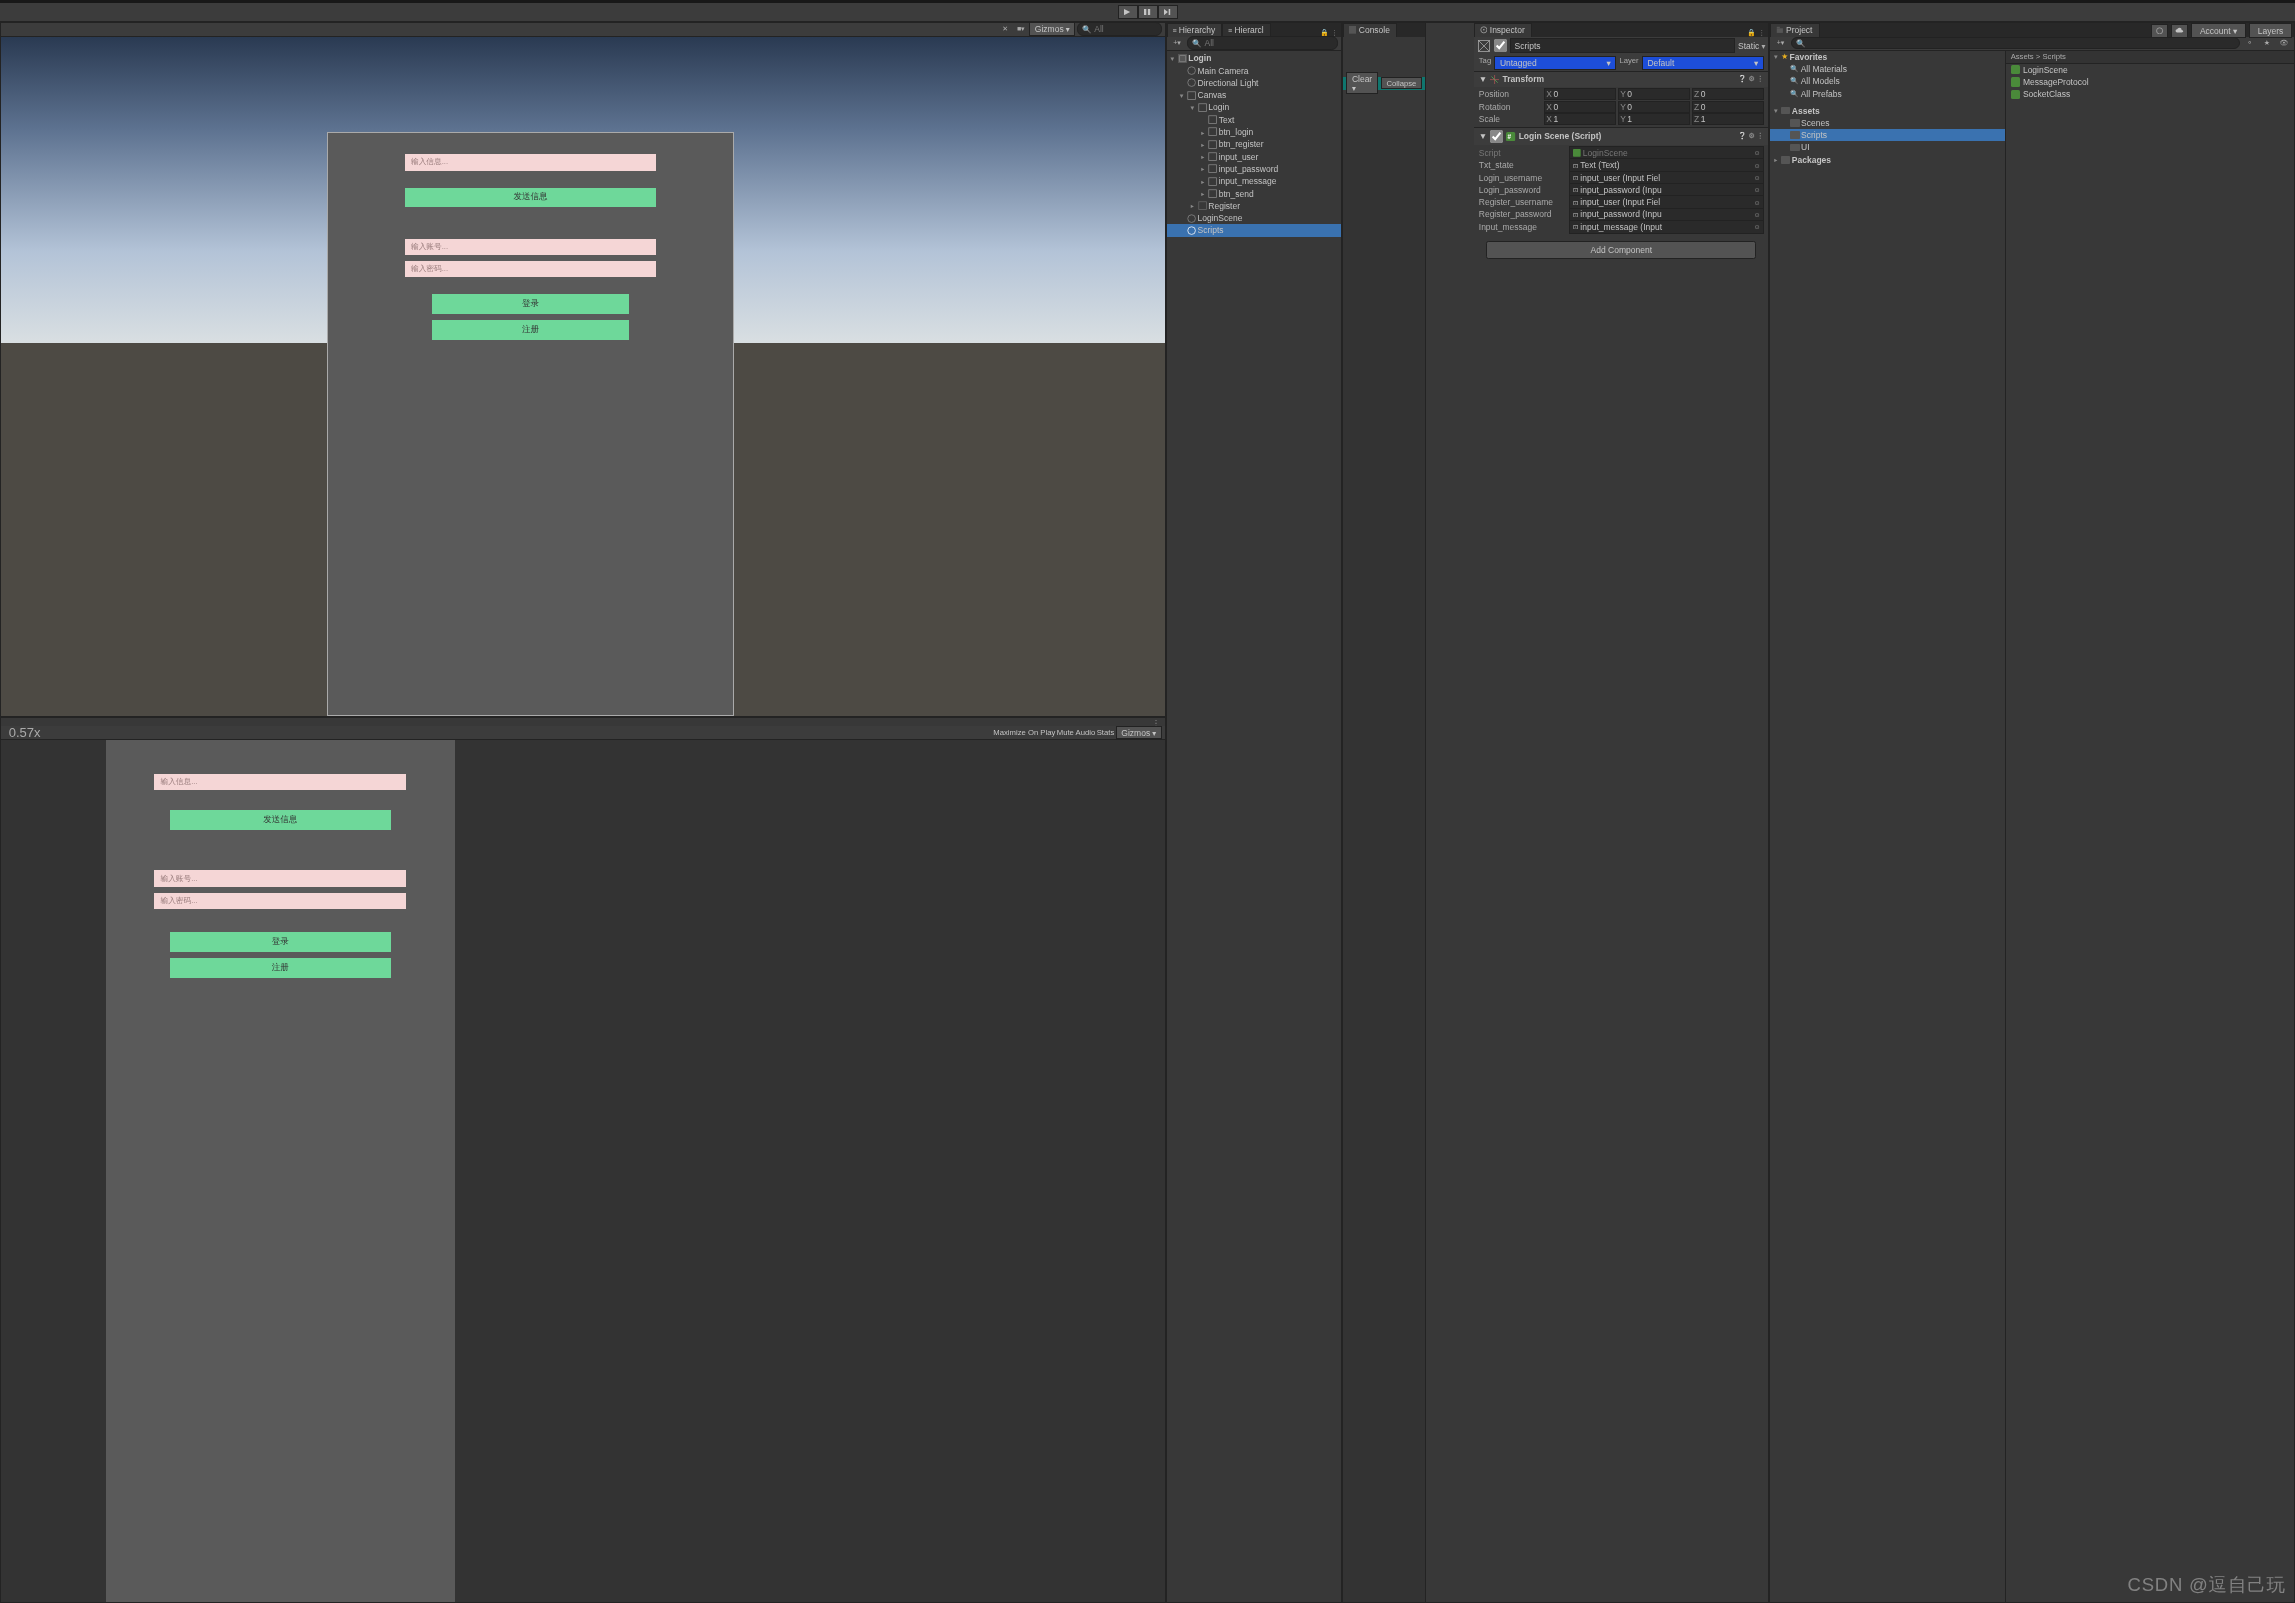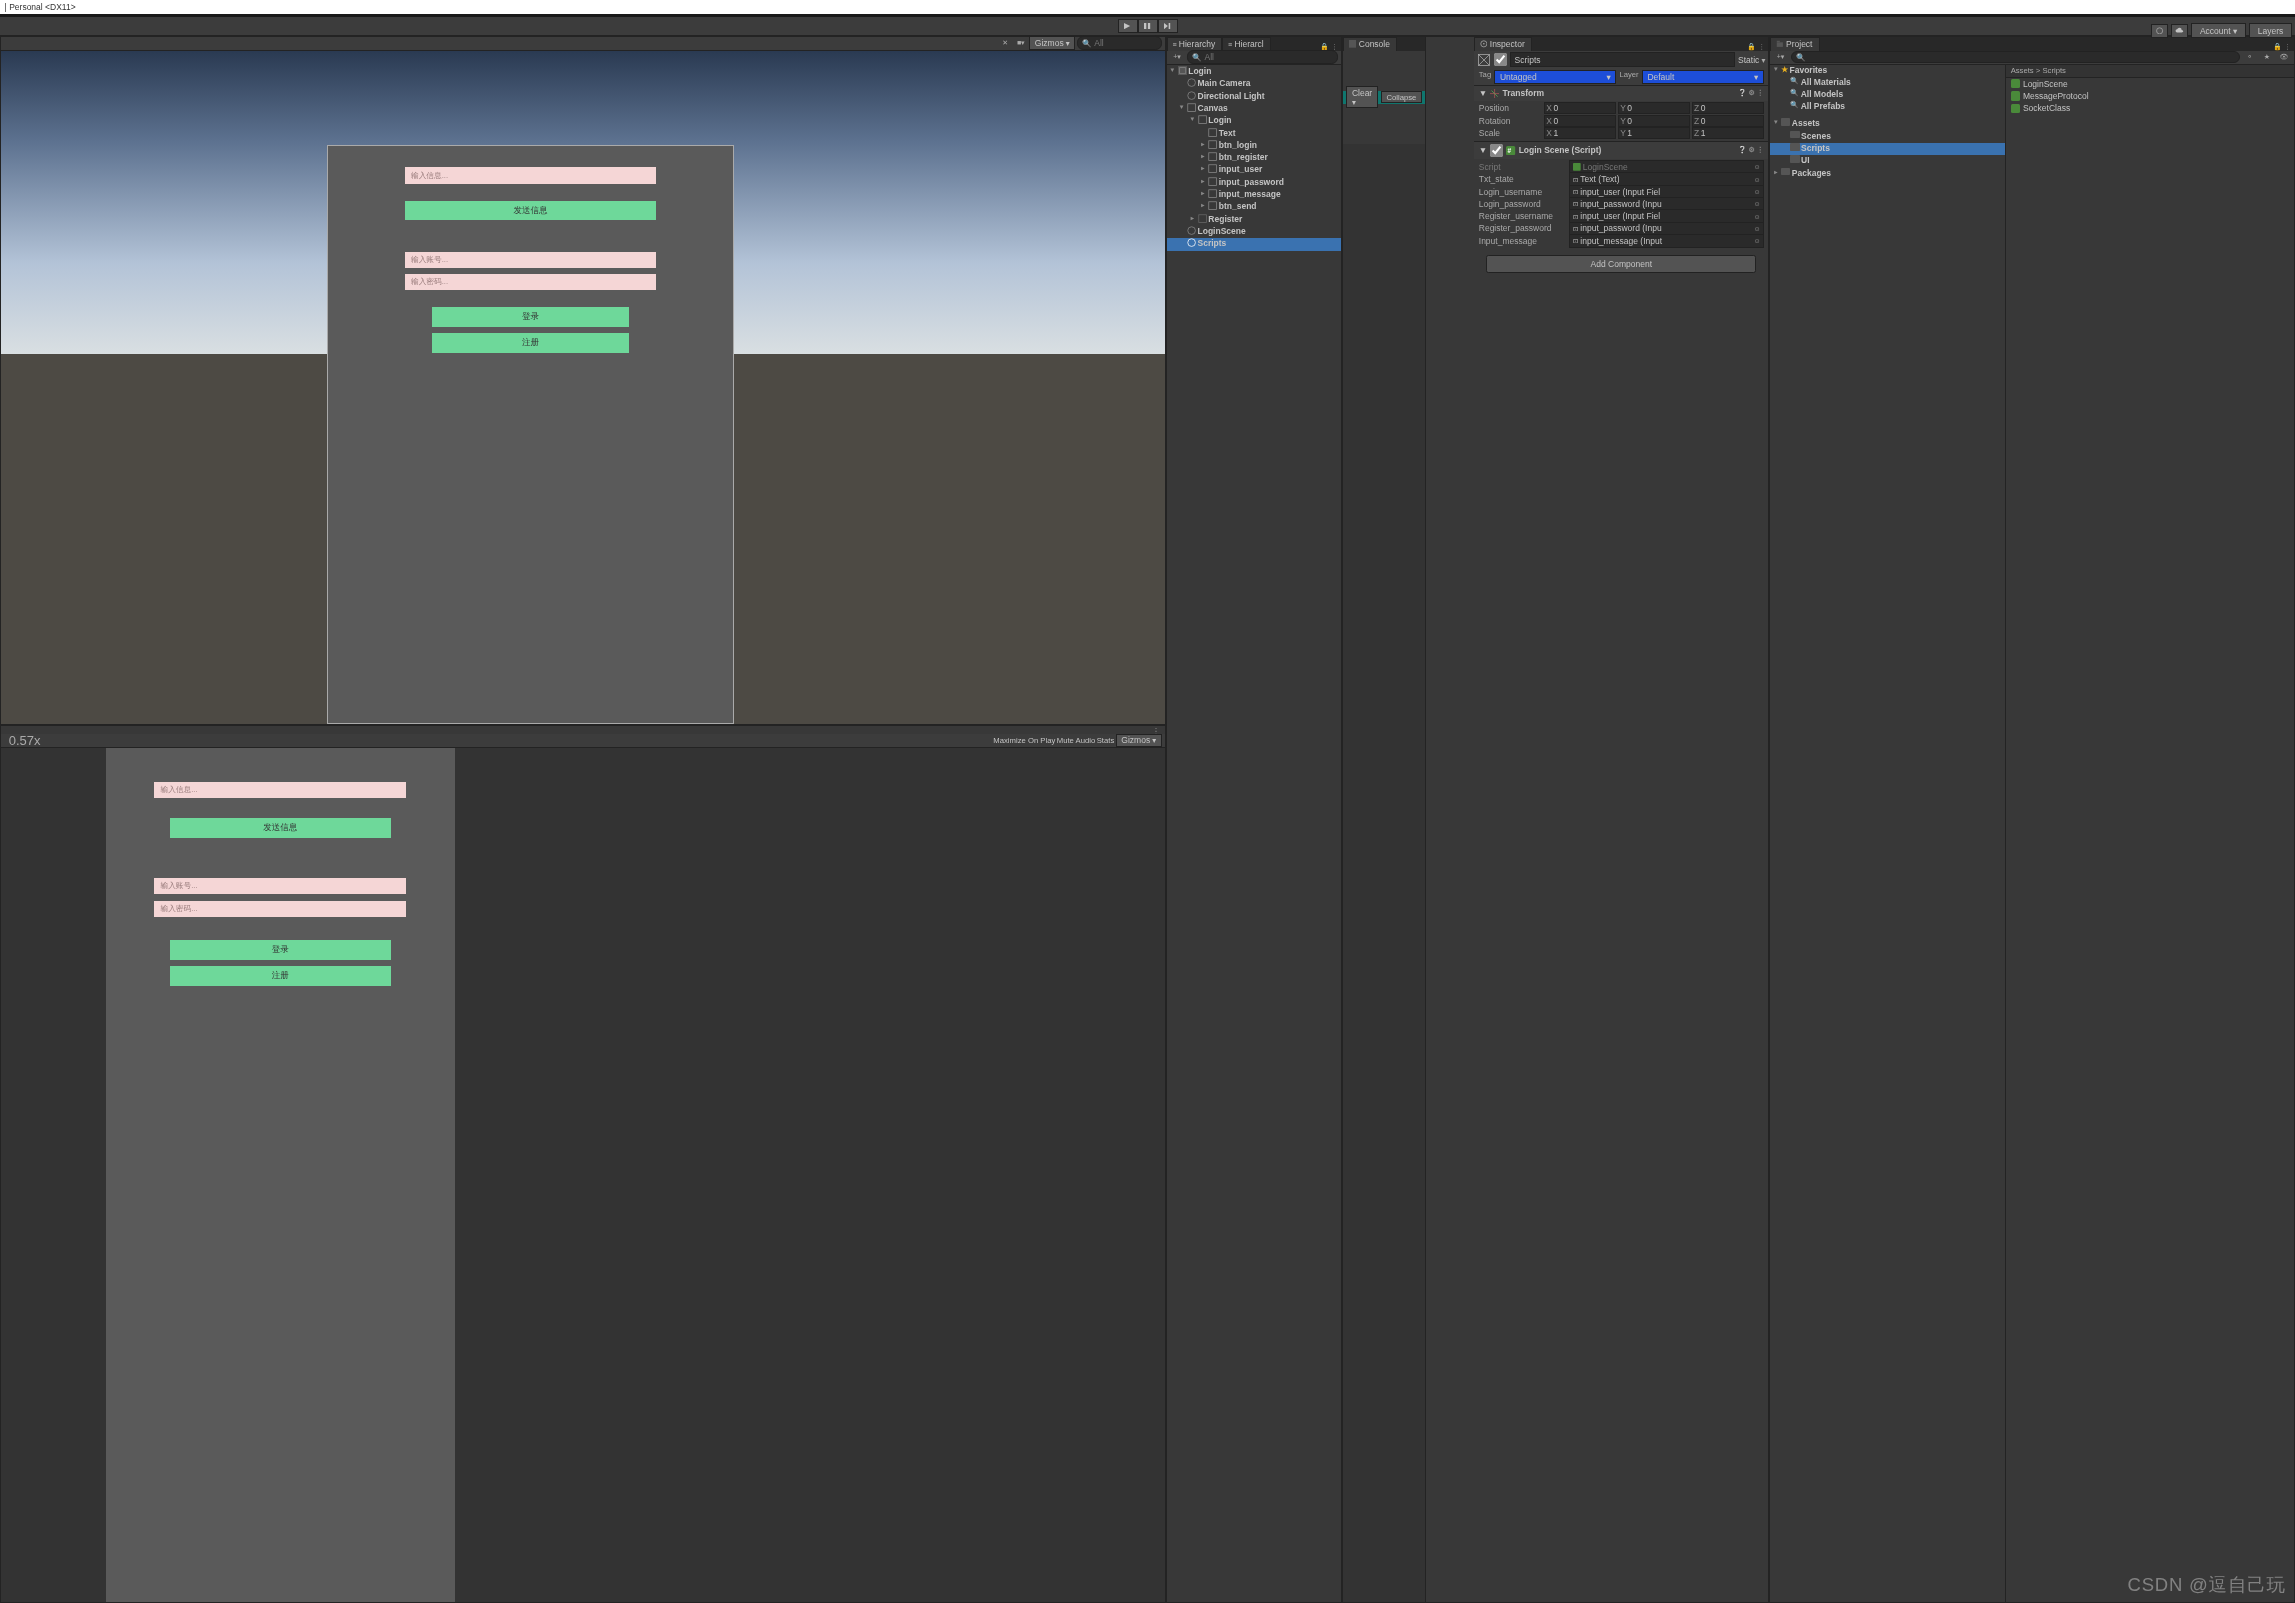--- a/index.html
+++ b/index.html
@@ -26,21 +26,21 @@
 .toolbar-btn { padding:0.8px 4.6px; background:#535353; border:0.8px solid #222; font-size:7.7px; cursor:pointer; }
 .search { flex:1; background:#2a2a2a; border:0.8px solid #222; border-radius:6.2px; padding:0.8px 4.6px; font-size:7.7px; color:#888; display:flex; align-items:center; gap:2.3px; }
 .scene-view { flex:1; position:relative; background:#5b5954; overflow:hidden; }
 .sky { position:absolute; top:0; left:0; right:0; height:45%; background:linear-gradient(#2a3a52 0%,#5d7290 30%,#b3c3d7 70%,#d9dfe2 100%); }
 .ground { position:absolute; top:45%; left:0; right:0; bottom:0; background:#4d4a44; }
 .canvas-rect { position:absolute; background:#5a5a5a; border:0.8px solid #aaa; }
 .game-input { background:#f5d6d6; color:#9a7d7d; padding:3.1px 6.2px; font-size:7.7px; margin-bottom:6.2px; }
 .game-btn { background:#6ed89a; color:#333; padding:3.9px 0; text-align:center; font-size:8.5px; margin-bottom:6.2px; }
 .tiny-icon { width:14px; height:10.8px; display:inline-flex; align-items:center; justify-content:center; font-size:7px; color:#aaa; }
 .tree { padding:1.5px 0; overflow:auto; flex:1; }
-.tree-row { display:flex; align-items:flex-start; padding:0 1.5px; height:12.3px; gap:1.5px; cursor:pointer; white-space:nowrap;font-weight:bold; }
+.tree-row { display:flex; align-items:center; padding:0 1.5px; height:12.3px; gap:1.5px; cursor:pointer; white-space:nowrap; }
 .tree-row.sel { background:#3a72b0; color:#fff; }
 .tree-row .arrow { width:7.7px; font-size:6.2px; color:#888; text-align:center; }
 .tree-row .obj-icon { width:9.2px; height:9.2px; }
 .indent1 { padding-left:10.8px; } .indent2 { padding-left:21.6px; } .indent3 { padding-left:32px; }
 .inspector-body { flex:1; overflow:auto; padding:0; }
 .insp-header { display:flex; align-items:center; gap:3.1px; padding:1.5px 3.1px; background:#3c3c3c; }
 .insp-name { flex:1; background:#2a2a2a; padding:1.5px 3.1px; border:0.8px solid #222; }
 .static-label { font-size:7.7px; color:#aaa; }
 .taglayer { display:flex; gap:3.1px; padding:1.5px 4.6px; background:#3c3c3c; }
 .dropdown { background:#1d4ed8; padding:0.8px 4.6px; border:0.8px solid #222; font-size:7.7px; flex:1; display:flex; justify-content:space-between; align-items:center; }
@@ -63,21 +63,20 @@
 .star-icon { color:#e8b020; font-size:7.7px; }
 .watermark { position:fixed; bottom:6.2px; right:9.2px; font-size:18.5px; color:rgba(220,220,220,0.45); font-weight:300; letter-spacing:0.8px; pointer-events:none; }
 svg { display:block; }
 .console-toolbar { display:flex; align-items:center; gap:3.1px; padding:1.5px 3.1px; background:#0f766e; height:13px; }
 .pill { background:#535353; border-radius:4.6px; padding:0 4.6px; font-size:7.7px; display:flex; align-items:center; gap:2.3px; border:0.8px solid #222; }
 </style>
 </head>
 <body>
 
 <div class="root">
-  <div class="titlebar">| Personal &lt;DX11&gt;</div>
   <div class="blackstrip"></div>
 
   <div class="playbar">
     <div class="playbtn">
         <svg width="6.2" height="6.2" viewBox="0 0 8 8">
           <polygon points="0,0 8,4 0,8" fill="#c4c4c4"></polygon>
         </svg>
       </div>
     <div class="playbtn">
         <svg width="6.2" height="6.2" viewBox="0 0 8 8">

